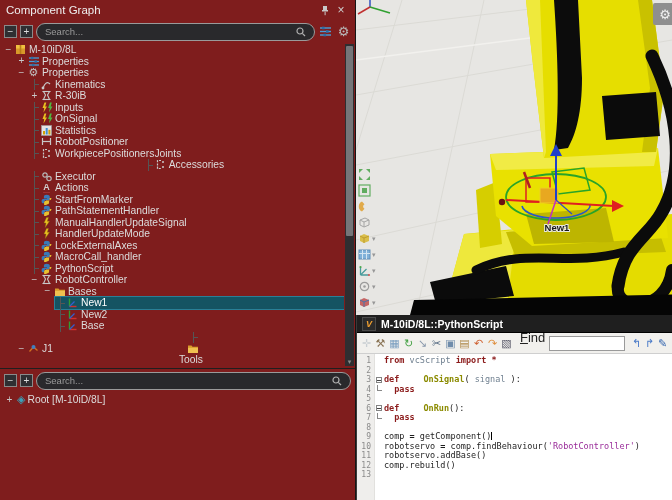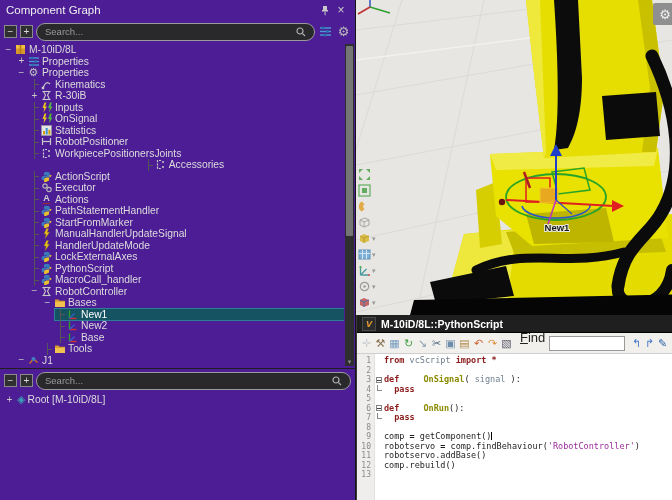--- a/index.html
+++ b/index.html
@@ -1,21 +1,21 @@
 <!DOCTYPE html>
 <html><head>
 <meta charset="utf-8">
 <style>
   html,body{margin:0;padding:0;background:#1a1a1a;}
   #app{position:relative;width:672px;height:500px;overflow:hidden;
        font-family:"Liberation Sans",sans-serif;-webkit-font-smoothing:antialiased;}
 
   
   .left-panel{position:absolute;left:0;top:0;width:356px;height:500px;
-              background:#4c1d95;color:#d6d6d6;border-right:1px solid #151515;box-sizing:border-box;}
+              background:#7f1d1d;color:#d6d6d6;border-right:1px solid #151515;box-sizing:border-box;}
   .panel-title{height:20px;display:flex;align-items:center;padding:0 6px;font-size:11.5px;color:#efefef;}
   .panel-title .sp{flex:1;}
   .title-btn{width:16px;height:16px;display:flex;align-items:center;justify-content:center;color:#cfcfcf;font-size:12px;}
   .search-row{display:flex;align-items:center;gap:3px;padding:0 4px;height:23px;}
   .pm-btn{width:13px;height:13px;flex:none;border:1px solid #8a8a8a;color:#ddd;font-size:10px;line-height:11px;
           text-align:center;background:#2f2f32;box-sizing:border-box;}
   .search-pill{flex:1;height:16px;border:1px solid #9a9a9a;border-radius:9px;background:#29292c;
                display:flex;align-items:center;padding:0 6px;gap:4px;}
   .search-pill input{flex:1;border:none;background:transparent;color:#cfcfcf;font-size:9.5px;outline:none;
                      font-family:"Liberation Sans",sans-serif;}
@@ -255,110 +255,100 @@
               <circle cx="8" cy="3" r="1" fill="#c8c8c8"></circle>
               <circle cx="8" cy="8" r="1" fill="#c8c8c8"></circle>
             </svg>
           </span>
           <span class="lbl">Accessories</span>
         </div>
         <div class="row" style="margin-left: 29px;">
           <span class="tick"></span>
           <span class="t-icon">
             <svg width="11" height="11">
+              <circle cx="4" cy="4" r="2.2" fill="none" stroke="#b8b8b8" stroke-width="1.2"></circle>
+              <circle cx="8" cy="7.5" r="2.2" fill="none" stroke="#b8b8b8" stroke-width="1.2"></circle>
+            </svg>
+          </span>
+          <span class="lbl">Executor</span>
+        </div>
+        <div class="row" style="margin-left: 29px;">
+          <span class="tick"></span>
+          <span class="t-icon">
+            <span style="color:#d0d0d0;font-size:9px;font-weight:bold;border-bottom:1.5px solid #a03030;line-height:9px">A</span>
+          </span>
+          <span class="lbl">Actions</span>
+        </div>
+        <div class="row" style="margin-left: 29px;">
+          <span class="tick"></span>
+          <span class="t-icon">
+            <svg width="11" height="11">
               <path d="M5.5 0.8 c-1.8 0-2.6 0.8-2.6 2 v1.6 h3.1 v0.6 H2.2 c-1.1 0-1.6 0.9-1.6 2.2 0 1.3 0.5 2.1 1.6 2.1 h1.1 V7.9 c0-1 0.8-1.7 1.8-1.7 h2.2 c0.9 0 1.5-0.7 1.5-1.6 V2.8 c0-1.2-1-2-3.3-2 z" fill="#3a7ab8"></path>
               <path d="M5.5 10.4 c1.8 0 2.6-0.8 2.6-2 V6.8 H5 v-0.6 h3.8 c1.1 0 1.6-0.9 1.6-2.2 h-1.8 v1.4 c0 1-0.8 1.7-1.8 1.7 H4.6 c-0.9 0-1.5 0.7-1.5 1.6 v1.7 c0 1.2 1 2 2.4 2 z" fill="#e8c030"></path>
             </svg>
           </span>
-          <span class="lbl">ActionScript</span>
-        </div>
-        <div class="row" style="margin-left: 29px;">
-          <span class="tick"></span>
-          <span class="t-icon">
-            <svg width="11" height="11">
-              <circle cx="4" cy="4" r="2.2" fill="none" stroke="#b8b8b8" stroke-width="1.2"></circle>
-              <circle cx="8" cy="7.5" r="2.2" fill="none" stroke="#b8b8b8" stroke-width="1.2"></circle>
-            </svg>
-          </span>
-          <span class="lbl">Executor</span>
-        </div>
-        <div class="row" style="margin-left: 29px;">
-          <span class="tick"></span>
-          <span class="t-icon">
-            <span style="color:#d0d0d0;font-size:9px;font-weight:bold;border-bottom:1.5px solid #a03030;line-height:9px">A</span>
-          </span>
-          <span class="lbl">Actions</span>
+          <span class="lbl">StartFromMarker</span>
         </div>
         <div class="row" style="margin-left: 29px;">
           <span class="tick"></span>
           <span class="t-icon">
             <svg width="11" height="11">
               <path d="M5.5 0.8 c-1.8 0-2.6 0.8-2.6 2 v1.6 h3.1 v0.6 H2.2 c-1.1 0-1.6 0.9-1.6 2.2 0 1.3 0.5 2.1 1.6 2.1 h1.1 V7.9 c0-1 0.8-1.7 1.8-1.7 h2.2 c0.9 0 1.5-0.7 1.5-1.6 V2.8 c0-1.2-1-2-3.3-2 z" fill="#3a7ab8"></path>
               <path d="M5.5 10.4 c1.8 0 2.6-0.8 2.6-2 V6.8 H5 v-0.6 h3.8 c1.1 0 1.6-0.9 1.6-2.2 h-1.8 v1.4 c0 1-0.8 1.7-1.8 1.7 H4.6 c-0.9 0-1.5 0.7-1.5 1.6 v1.7 c0 1.2 1 2 2.4 2 z" fill="#e8c030"></path>
             </svg>
           </span>
           <span class="lbl">PathStatementHandler</span>
         </div>
         <div class="row" style="margin-left: 29px;">
           <span class="tick"></span>
           <span class="t-icon">
             <svg width="11" height="11">
+              <path d="M5.5 0.5 L3 6 H5 L4.2 10.5 L8.5 4.2 H6.3 L7.5 0.5 Z" fill="#e8c020" stroke="#8a7010" stroke-width="0.4"></path>
+            </svg>
+          </span>
+          <span class="lbl">ManualHandlerUpdateSignal</span>
+        </div>
+        <div class="row" style="margin-left: 29px;">
+          <span class="tick"></span>
+          <span class="t-icon">
+            <svg width="11" height="11">
+              <path d="M5.5 0.5 L3 6 H5 L4.2 10.5 L8.5 4.2 H6.3 L7.5 0.5 Z" fill="#e8c020" stroke="#8a7010" stroke-width="0.4"></path>
+            </svg>
+          </span>
+          <span class="lbl">HandlerUpdateMode</span>
+        </div>
+        <div class="row" style="margin-left: 29px;">
+          <span class="tick"></span>
+          <span class="t-icon">
+            <svg width="11" height="11">
               <path d="M5.5 0.8 c-1.8 0-2.6 0.8-2.6 2 v1.6 h3.1 v0.6 H2.2 c-1.1 0-1.6 0.9-1.6 2.2 0 1.3 0.5 2.1 1.6 2.1 h1.1 V7.9 c0-1 0.8-1.7 1.8-1.7 h2.2 c0.9 0 1.5-0.7 1.5-1.6 V2.8 c0-1.2-1-2-3.3-2 z" fill="#3a7ab8"></path>
               <path d="M5.5 10.4 c1.8 0 2.6-0.8 2.6-2 V6.8 H5 v-0.6 h3.8 c1.1 0 1.6-0.9 1.6-2.2 h-1.8 v1.4 c0 1-0.8 1.7-1.8 1.7 H4.6 c-0.9 0-1.5 0.7-1.5 1.6 v1.7 c0 1.2 1 2 2.4 2 z" fill="#e8c030"></path>
             </svg>
           </span>
-          <span class="lbl">StartFromMarker</span>
-        </div>
-        <div class="row" style="margin-left: 29px;">
-          <span class="tick"></span>
-          <span class="t-icon">
-            <svg width="11" height="11">
-              <path d="M5.5 0.5 L3 6 H5 L4.2 10.5 L8.5 4.2 H6.3 L7.5 0.5 Z" fill="#e8c020" stroke="#8a7010" stroke-width="0.4"></path>
-            </svg>
-          </span>
-          <span class="lbl">ManualHandlerUpdateSignal</span>
-        </div>
-        <div class="row" style="margin-left: 29px;">
-          <span class="tick"></span>
-          <span class="t-icon">
-            <svg width="11" height="11">
-              <path d="M5.5 0.5 L3 6 H5 L4.2 10.5 L8.5 4.2 H6.3 L7.5 0.5 Z" fill="#e8c020" stroke="#8a7010" stroke-width="0.4"></path>
-            </svg>
-          </span>
-          <span class="lbl">HandlerUpdateMode</span>
+          <span class="lbl">LockExternalAxes</span>
         </div>
         <div class="row" style="margin-left: 29px;">
           <span class="tick"></span>
           <span class="t-icon">
             <svg width="11" height="11">
               <path d="M5.5 0.8 c-1.8 0-2.6 0.8-2.6 2 v1.6 h3.1 v0.6 H2.2 c-1.1 0-1.6 0.9-1.6 2.2 0 1.3 0.5 2.1 1.6 2.1 h1.1 V7.9 c0-1 0.8-1.7 1.8-1.7 h2.2 c0.9 0 1.5-0.7 1.5-1.6 V2.8 c0-1.2-1-2-3.3-2 z" fill="#3a7ab8"></path>
               <path d="M5.5 10.4 c1.8 0 2.6-0.8 2.6-2 V6.8 H5 v-0.6 h3.8 c1.1 0 1.6-0.9 1.6-2.2 h-1.8 v1.4 c0 1-0.8 1.7-1.8 1.7 H4.6 c-0.9 0-1.5 0.7-1.5 1.6 v1.7 c0 1.2 1 2 2.4 2 z" fill="#e8c030"></path>
             </svg>
           </span>
-          <span class="lbl">LockExternalAxes</span>
+          <span class="lbl">MacroCall_handler</span>
         </div>
         <div class="row" style="margin-left: 29px;">
           <span class="tick"></span>
           <span class="t-icon">
             <svg width="11" height="11">
               <path d="M5.5 0.8 c-1.8 0-2.6 0.8-2.6 2 v1.6 h3.1 v0.6 H2.2 c-1.1 0-1.6 0.9-1.6 2.2 0 1.3 0.5 2.1 1.6 2.1 h1.1 V7.9 c0-1 0.8-1.7 1.8-1.7 h2.2 c0.9 0 1.5-0.7 1.5-1.6 V2.8 c0-1.2-1-2-3.3-2 z" fill="#3a7ab8"></path>
               <path d="M5.5 10.4 c1.8 0 2.6-0.8 2.6-2 V6.8 H5 v-0.6 h3.8 c1.1 0 1.6-0.9 1.6-2.2 h-1.8 v1.4 c0 1-0.8 1.7-1.8 1.7 H4.6 c-0.9 0-1.5 0.7-1.5 1.6 v1.7 c0 1.2 1 2 2.4 2 z" fill="#e8c030"></path>
             </svg>
           </span>
           <span class="lbl">PythonScript</span>
-        </div>
-        <div class="row" style="margin-left: 29px;">
-          <span class="tick"></span>
-          <span class="t-icon">
-            <svg width="11" height="11">
-              <path d="M5.5 0.8 c-1.8 0-2.6 0.8-2.6 2 v1.6 h3.1 v0.6 H2.2 c-1.1 0-1.6 0.9-1.6 2.2 0 1.3 0.5 2.1 1.6 2.1 h1.1 V7.9 c0-1 0.8-1.7 1.8-1.7 h2.2 c0.9 0 1.5-0.7 1.5-1.6 V2.8 c0-1.2-1-2-3.3-2 z" fill="#3a7ab8"></path>
-              <path d="M5.5 10.4 c1.8 0 2.6-0.8 2.6-2 V6.8 H5 v-0.6 h3.8 c1.1 0 1.6-0.9 1.6-2.2 h-1.8 v1.4 c0 1-0.8 1.7-1.8 1.7 H4.6 c-0.9 0-1.5 0.7-1.5 1.6 v1.7 c0 1.2 1 2 2.4 2 z" fill="#e8c030"></path>
-            </svg>
-          </span>
-          <span class="lbl">MacroCall_handler</span>
         </div>
         <div class="row" style="margin-left: 29px;">
           <span class="exp">−</span>
           <span class="t-icon">
             <svg width="11" height="11">
               <path d="M2.5 1.5 h6 l-2 3.5 2 4.5 h-6 l2-4.5 z" fill="none" stroke="#c8c8c8" stroke-width="1.1"></path>
               <line x1="1.5" y1="1.5" x2="9.5" y2="1.5" stroke="#c8c8c8" stroke-width="1.1"></line>
               <line x1="1.5" y1="9.5" x2="9.5" y2="9.5" stroke="#c8c8c8" stroke-width="1.1"></line>
             </svg>
           </span>
@@ -400,21 +390,21 @@
           <span class="tick"></span>
           <span class="t-icon">
             <svg width="11" height="11">
               <line x1="2.5" y1="9.5" x2="2.5" y2="1.5" stroke="#30a030" stroke-width="1.4"></line>
               <line x1="2.5" y1="9.5" x2="9.5" y2="9.5" stroke="#d03030" stroke-width="1.4"></line>
               <line x1="2.5" y1="9.5" x2="7.5" y2="4.5" stroke="#3060d0" stroke-width="1.2"></line>
             </svg>
           </span>
           <span class="lbl">Base</span>
         </div>
-        <div class="row" style="margin-left: 42px;">
+        <div class="row" style="margin-left: 42px; flex-direction: column;">
           <span class="tick"></span>
           <span class="t-icon">
             <svg width="12" height="11">
               <path d="M1 2.5 h3.5 l1 1.2 h5.5 v6.3 h-10 z" fill="#d89a2a"></path>
               <path d="M1 4.8 h10 v5.2 h-10 z" fill="#f0c050"></path>
             </svg>
           </span>
           <span class="lbl">Tools</span>
         </div>
         <div class="row" style="margin-left: 16px;">

